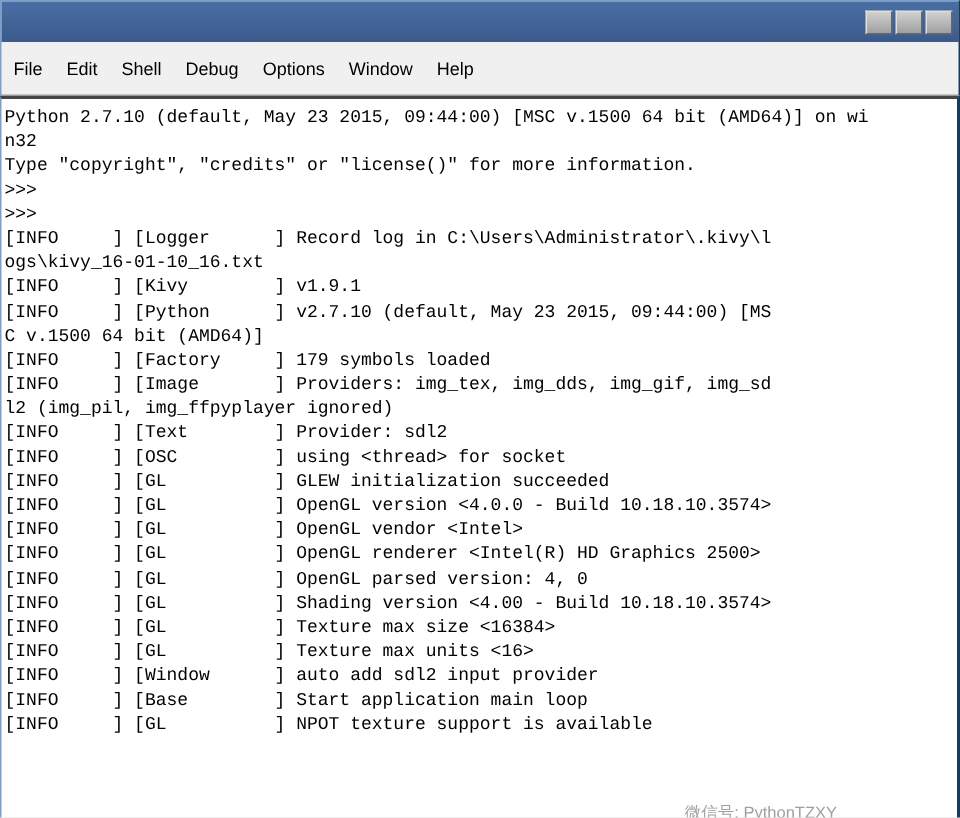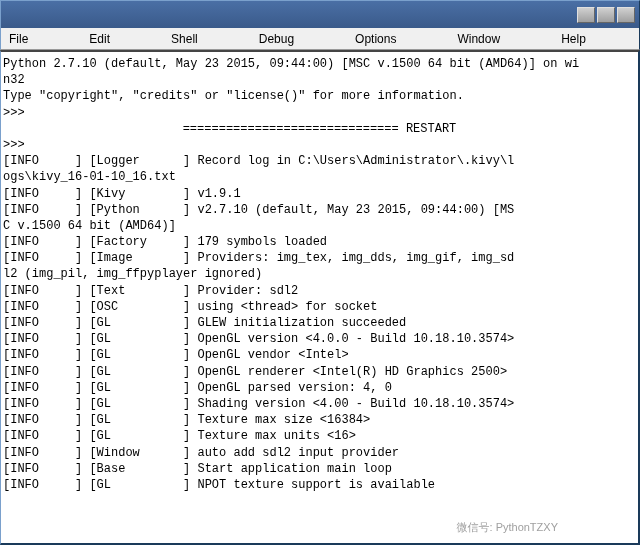--- a/index.html
+++ b/index.html
@@ -46,27 +46,26 @@
       text-align: center;
       line-height: 14px;
       cursor: pointer;
       color: #000;
       font-family: Arial, sans-serif;
     }
 
     
     .menu-bar {
       background: #f0f0f0;
-      height: 22px;
+      height: 36px;
       display: flex;
       align-items: center;
       border-bottom: 1px solid #999;
       border-left: 1px solid #7aa0cc;
       border-right: 1px solid #1a3a5a;
-      gap: 45px;
     }
     .menu-item {
       padding: 2px 8px;
       font-family: Arial, sans-serif;
       font-size: 12px;
       color: #000;
       cursor: pointer;
     }
 
     
@@ -137,21 +136,20 @@
     <div class="menu-item">Options</div>
     <div class="menu-item">Window</div>
     <div class="menu-item">Help</div>
   </div>
 
 <div class="shell-body">
 <div class="shell-line">Python 2.7.10 (default, May 23 2015, 09:44:00) [MSC v.1500 64 bit (AMD64)] on wi
 n32</div>
     <div class="shell-line">Type "copyright", "credits" or "license()" for more information.</div>
     <div class="shell-line">&gt;&gt;&gt; </div>
-    <div class="shell-line restart">============================== RESTART</div>
     <div class="shell-line">&gt;&gt;&gt; </div>
     <div class="shell-line">[INFO     ] [Logger      ] Record log in C:\Users\Administrator\.kivy\l
 ogs\kivy_16-01-10_16.txt</div>
     <div class="shell-line">[INFO     ] [Kivy        ] v1.9.1</div>
     <div class="shell-line">[INFO     ] [Python      ] v2.7.10 (default, May 23 2015, 09:44:00) [MS
 C v.1500 64 bit (AMD64)]</div>
     <div class="shell-line">[INFO     ] [Factory     ] 179 symbols loaded</div>
     <div class="shell-line">[INFO     ] [Image       ] Providers: img_tex, img_dds, img_gif, img_sd
 l2 (img_pil, img_ffpyplayer ignored)</div>
     <div class="shell-line">[INFO     ] [Text        ] Provider: sdl2</div>

